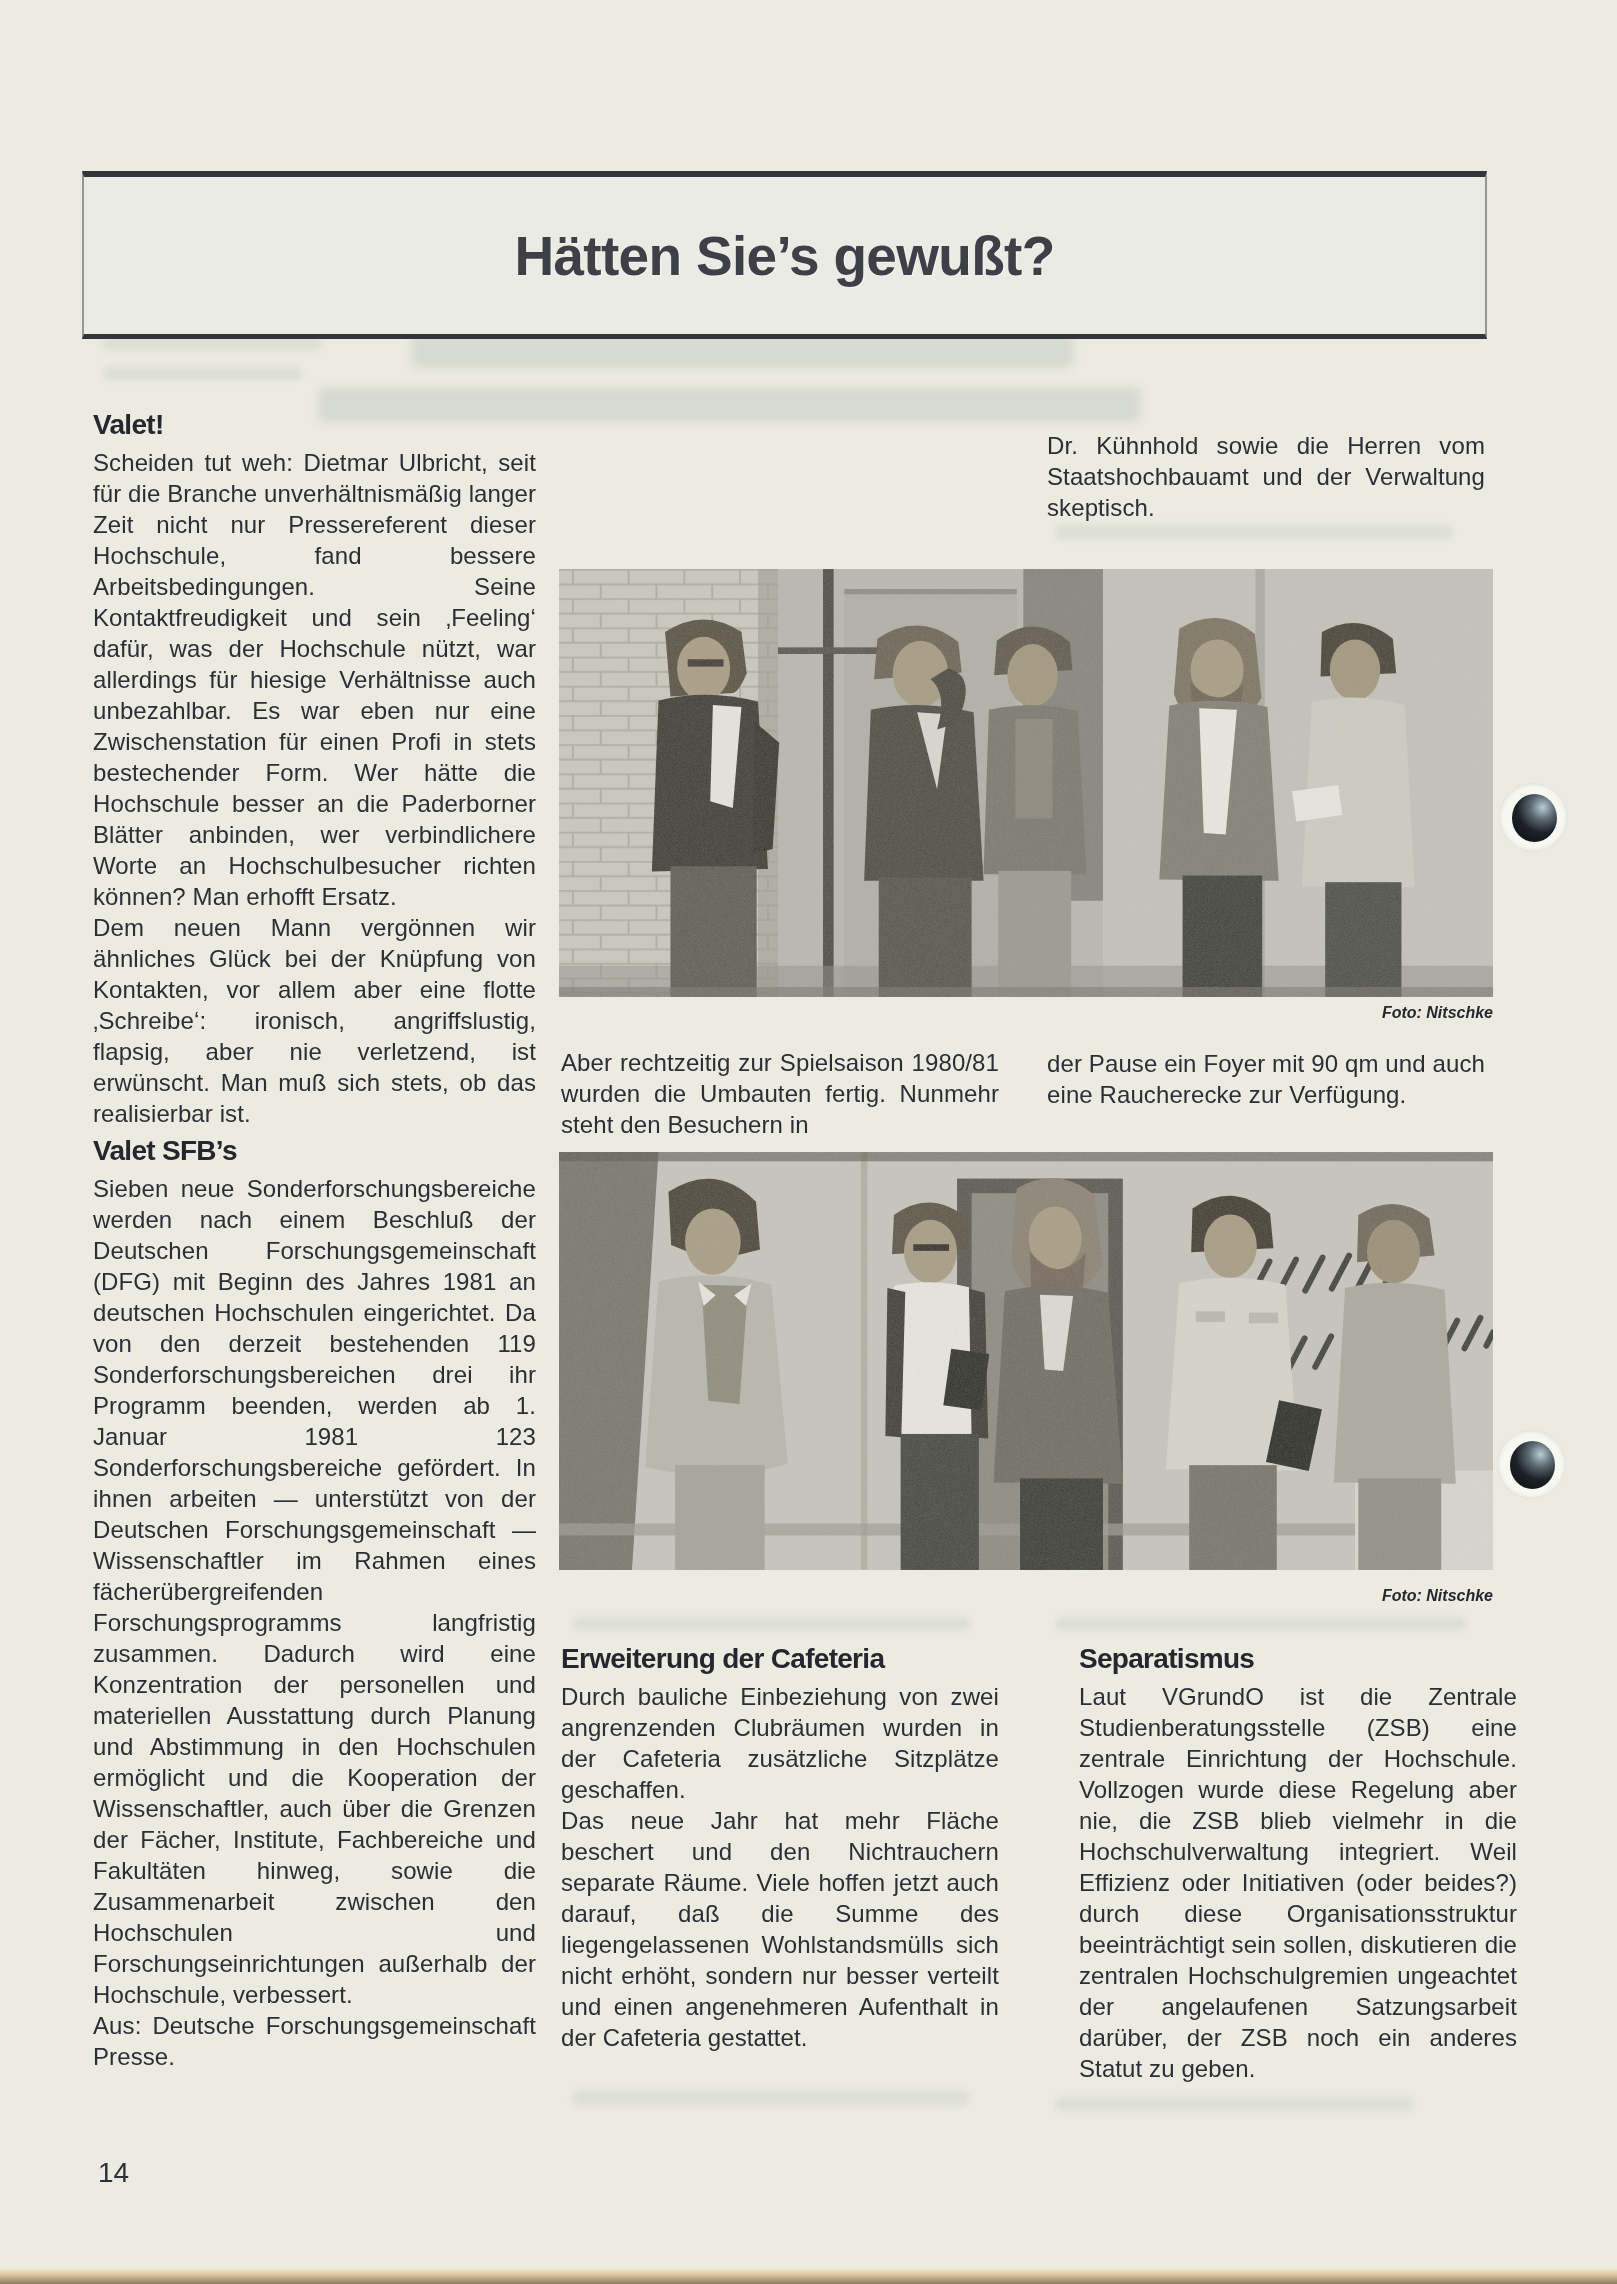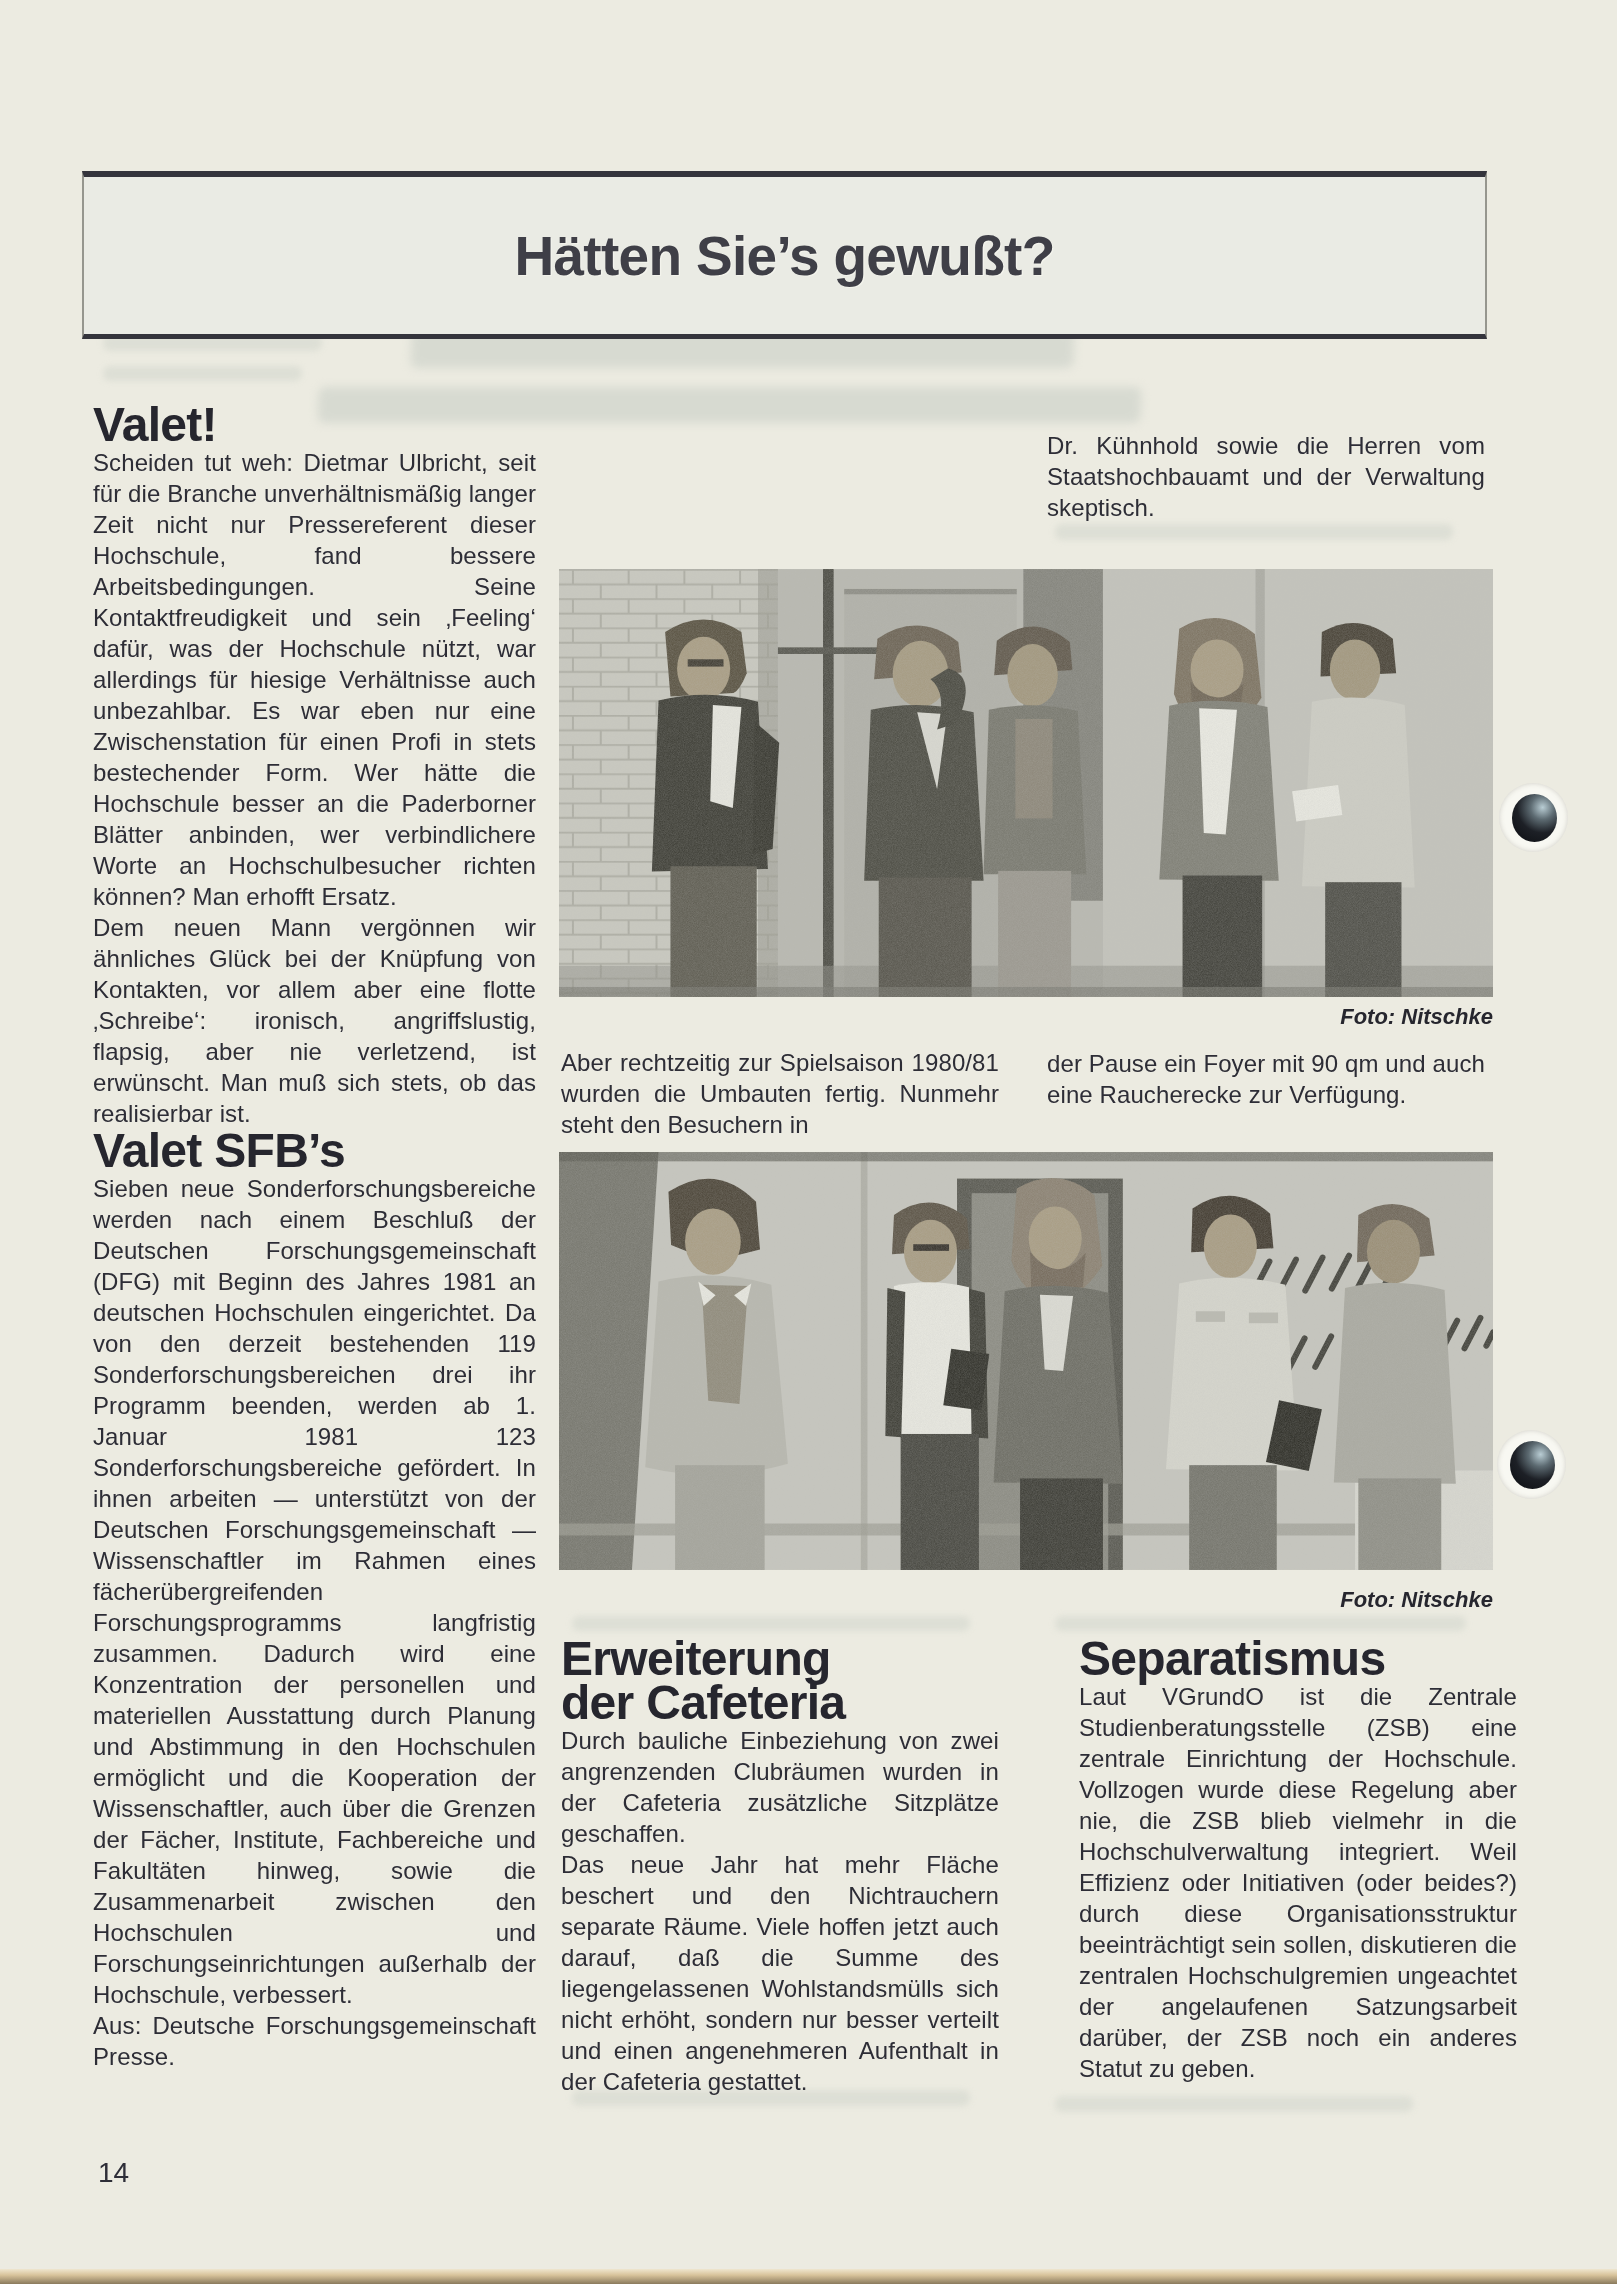--- a/index.html
+++ b/index.html
@@ -37,30 +37,30 @@
     text-shadow:1.3px 1.3px 0.7px rgba(252,252,244,.55);
   }
   
   .col{position:absolute;width:443px;z-index:2;}
   .p{
     font-size:24px;line-height:31px;text-align:justify;
     color:#2d2d36;margin:0;letter-spacing:0.1px;hyphens:auto;
   }
   .abs-p{position:absolute;width:438px;z-index:2;}
   h2.head{
-    margin:0;font-size:48px;line-height:44px;font-weight:bold;
+    margin:0;font-size:28px;line-height:44px;font-weight:bold;
     color:#26262e;letter-spacing:-0.7px;
   }
   .gap-after-head{margin-bottom:13.3px;}
   .sfb-head{margin-top:111px;}
   
   .photo{position:absolute;z-index:2;line-height:0;}
   .caption{
     position:absolute;width:934px;text-align:right;z-index:2;
-    font-size:22px;font-weight:bold;font-style:italic;color:#26262e;
+    font-size:16px;font-weight:bold;font-style:italic;color:#26262e;
   }
   
   .hole{
     position:absolute;width:69px;height:69px;border-radius:50%;
     background:#f8f8f2;box-shadow:inset 0 0 5.3px rgba(90,85,70,.25);
     z-index:3;
   }
   .hole::after{
     content:"";position:absolute;left:13.3px;top:10.6px;width:45px;height:48px;
     border-radius:50%;

